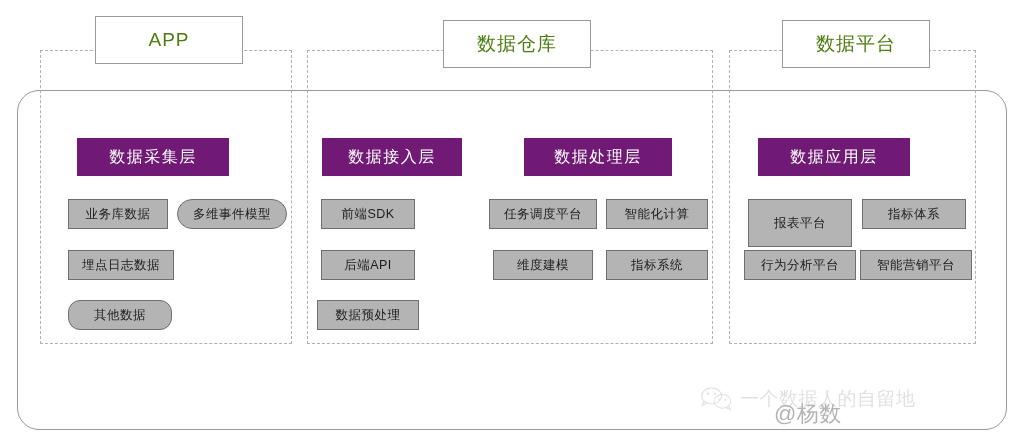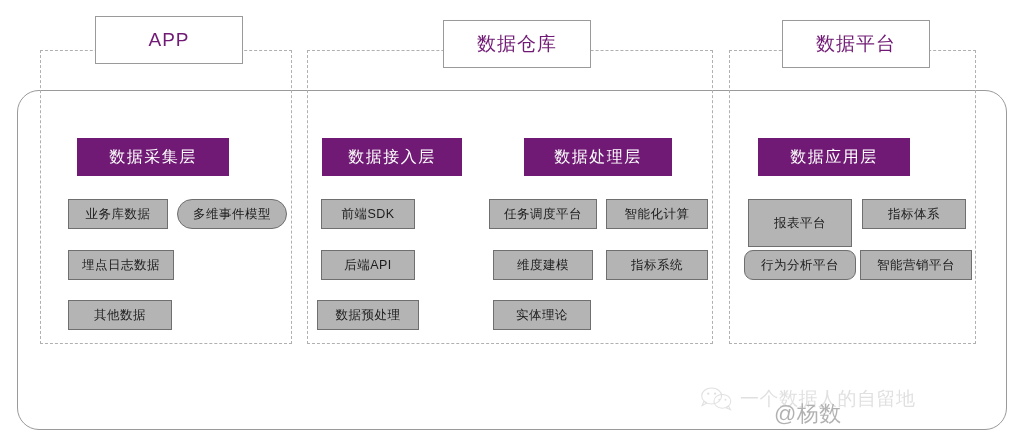--- a/index.html
+++ b/index.html
@@ -46,21 +46,21 @@
   
   .group-title {
     position: absolute;
     background: #ffffff;
     border: 1px solid #9a9a9a;
     box-sizing: border-box;
     display: flex;
     align-items: center;
     justify-content: center;
     font-size: 19px;
-    color: #701a75;
+    color: #4d7c0f;
     letter-spacing: 1px;
     z-index: 6;
   }
 
   
   .layer-header {
     position: absolute;
     background: #701a75;
     color: #ffffff;
     display: flex;
@@ -154,21 +154,21 @@
 
   <div class="chip" style="left:68px; top:199px; width:100px; height:30px;">
     <span>业务库数据</span>
   </div>
   <div class="chip" style="left:177px; top:199px; width:110px; height:30px;border-radius:15px;">
     <span>多维事件模型</span>
   </div>
   <div class="chip" style="left:68px; top:250px; width:106px; height:30px;">
     <span>埋点日志数据</span>
   </div>
-  <div class="chip" style="left:68px; top:300px; width:104px; height:30px;">
+  <div class="chip" style="left:68px; top:300px; width:104px; height:30px;border-radius:12px;">
     <span>其他数据</span>
   </div>
 
   <div class="layer-header" style="left:322px; top:138px; width:140px; height:38px;text-align:right;">
     <span>数据接入层</span>
   </div>
 
   <div class="chip" style="left:321px; top:199px; width:94px; height:30px;">
     <span>前端SDK</span>
   </div>
@@ -188,35 +188,32 @@
   </div>
   <div class="chip" style="left:606px; top:199px; width:102px; height:30px;">
     <span>智能化计算</span>
   </div>
   <div class="chip" style="left:493px; top:250px; width:100px; height:30px;">
     <span>维度建模</span>
   </div>
   <div class="chip" style="left:606px; top:250px; width:102px; height:30px;">
     <span>指标系统</span>
   </div>
-  <div class="chip" style="left:493px; top:300px; width:98px; height:30px;">
-    <span>实体理论</span>
-  </div>
 
   <div class="layer-header" style="left:758px; top:138px; width:152px; height:38px;">
     <span>数据应用层</span>
   </div>
 
   <div class="chip" style="left:748px; top:199px; width:104px; height:48px;">
     <span>报表平台</span>
   </div>
   <div class="chip" style="left:862px; top:199px; width:104px; height:30px;">
     <span>指标体系</span>
   </div>
-  <div class="chip" style="left:744px; top:250px; width:112px; height:30px;border-radius:9px;">
+  <div class="chip" style="left:744px; top:250px; width:112px; height:30px;">
     <span>行为分析平台</span>
   </div>
   <div class="chip" style="left:860px; top:250px; width:112px; height:30px;">
     <span>智能营销平台</span>
   </div>
 
   <div class="watermark">
     <svg class="wm-logo" viewBox="0 0 44 34">
       <ellipse cx="15" cy="13" rx="13" ry="10.5" fill="none" stroke="#9b9b9b" stroke-width="1.4"></ellipse>
       <path d="M5 20 L2.5 25.5 L8.5 22.5 Z" fill="none" stroke="#9b9b9b" stroke-width="1.4"></path>

